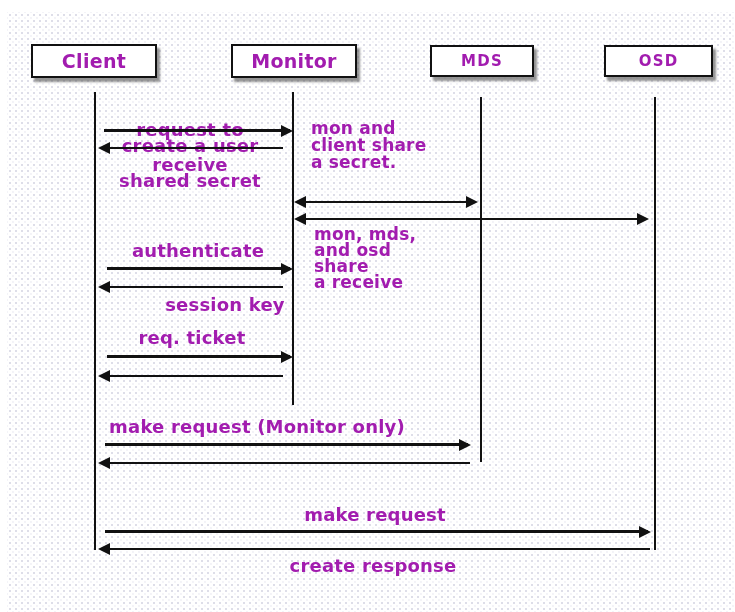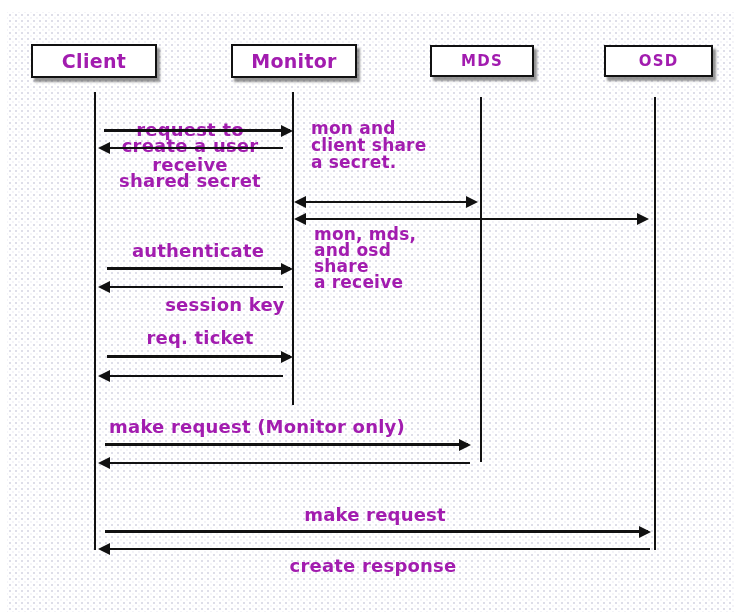--- a/index.html
+++ b/index.html
@@ -152,21 +152,21 @@
     <div class="shaft t3"></div>
     <div class="head-r"></div>
   </div>
 
   <div class="arrow" style="left:99px; top:281px; width:184px;">
     <div class="shaft t2" style="left:10px; right:0;"></div>
     <div class="head-l"></div>
   </div>
   <div class="msg-label" style="left:190px; top:297px;margin-left:35px;">session key</div>
 
-  <div class="msg-label" style="left:200px; top:330px;text-align:center;">req. ticket</div>
+  <div class="msg-label" style="left:192px; top:330px;text-align:center;">req. ticket</div>
   <div class="arrow" style="left:107px; top:351px; width:185px;">
     <div class="shaft t3"></div>
     <div class="head-r"></div>
   </div>
 
   <div class="arrow" style="left:99px; top:370px; width:184px;">
     <div class="shaft t2" style="left:10px; right:0;"></div>
     <div class="head-l"></div>
   </div>
 

